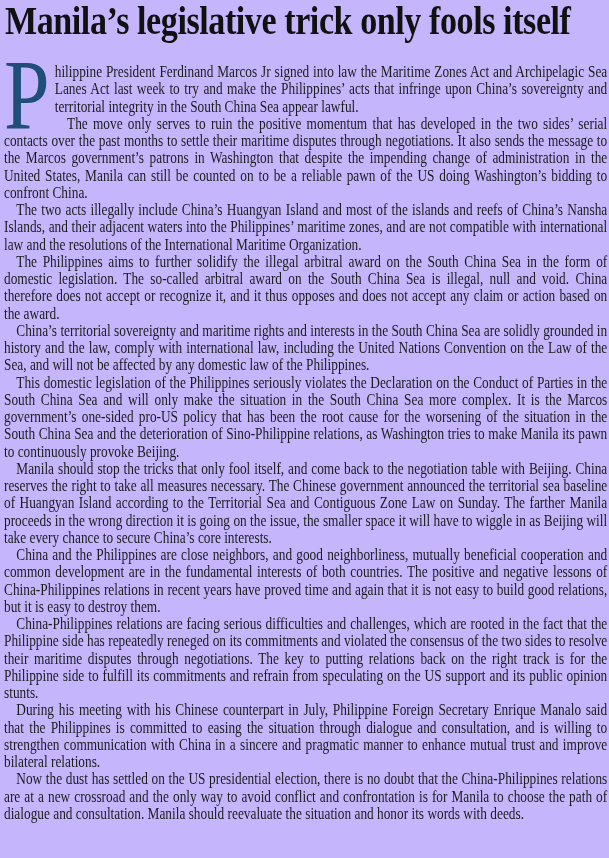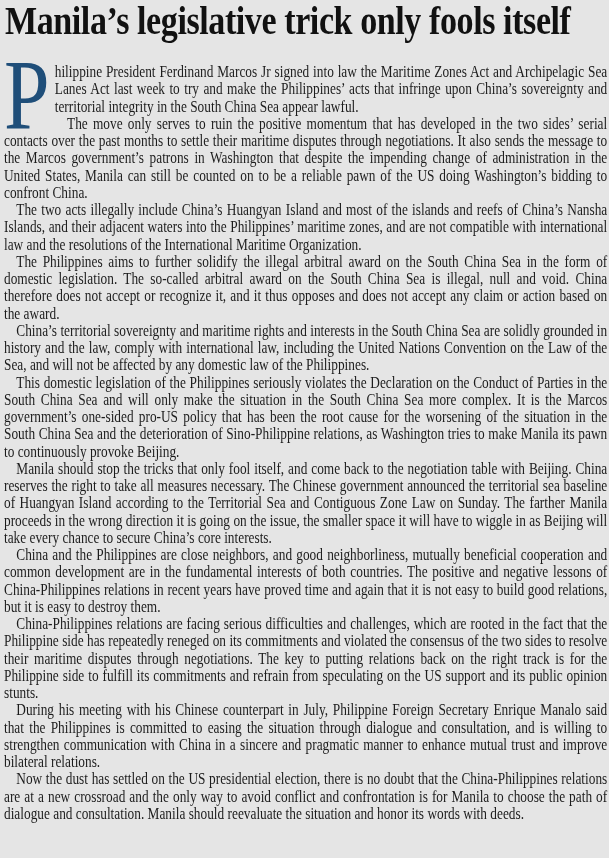--- a/index.html
+++ b/index.html
@@ -57,21 +57,21 @@
     margin-right: 7px;
     font-size: 100px;
     line-height: 64px;
     font-weight: 400;
     color: #1f4e79;
   }
 </style>
 </head>
 <body>
 
-<div class="page" style="background: #e5e5e5;">
+<div class="page" style="background: #c4b5fd;">
   <h1 class="headline" style="color: rgb(17, 17, 17);">Manila’s legislative trick only fools itself</h1>
 
   <div class="body-wrap" style="color: rgb(28, 28, 28);">
     <span class="dropcap" style="color: rgb(31, 78, 121);">P</span>
     <p class="para lead">hilippine President Ferdinand Marcos Jr signed into law the Maritime Zones Act and Archipelagic Sea Lanes Act last week to try and make the Philippines’ acts that infringe upon China’s sovereignty and territorial integrity in the South China Sea appear lawful.</p>
     <p class="para">The move only serves to ruin the positive momentum that has developed in the two sides’ serial contacts over the past months to settle their maritime disputes through negotiations. It also sends the message to the Marcos government’s patrons in Washington that despite the impending change of administration in the United States, Manila can still be counted on to be a reliable pawn of the US doing Washington’s bidding to confront China.</p>
     <p class="para">The two acts illegally include China’s Huangyan Island and most of the islands and reefs of China’s Nansha Islands, and their adjacent waters into the Philippines’ maritime zones, and are not compatible with international law and the resolutions of the International Maritime Organization.</p>
     <p class="para">The Philippines aims to further solidify the illegal arbitral award on the South China Sea in the form of domestic legislation. The so-called arbitral award on the South China Sea is illegal, null and void. China therefore does not accept or recognize it, and it thus opposes and does not accept any claim or action based on the award.</p>
     <p class="para">China’s territorial sovereignty and maritime rights and interests in the South China Sea are solidly grounded in history and the law, comply with international law, including the United Nations Convention on the Law of the Sea, and will not be affected by any domestic law of the Philippines.</p>
     <p class="para">This domestic legislation of the Philippines seriously violates the Declaration on the Conduct of Parties in the South China Sea and will only make the situation in the South China Sea more complex. It is the Marcos government’s one-sided pro-US policy that has been the root cause for the worsening of the situation in the South China Sea and the deterioration of Sino-Philippine relations, as Washington tries to make Manila its pawn to continuously provoke Beijing.</p>

